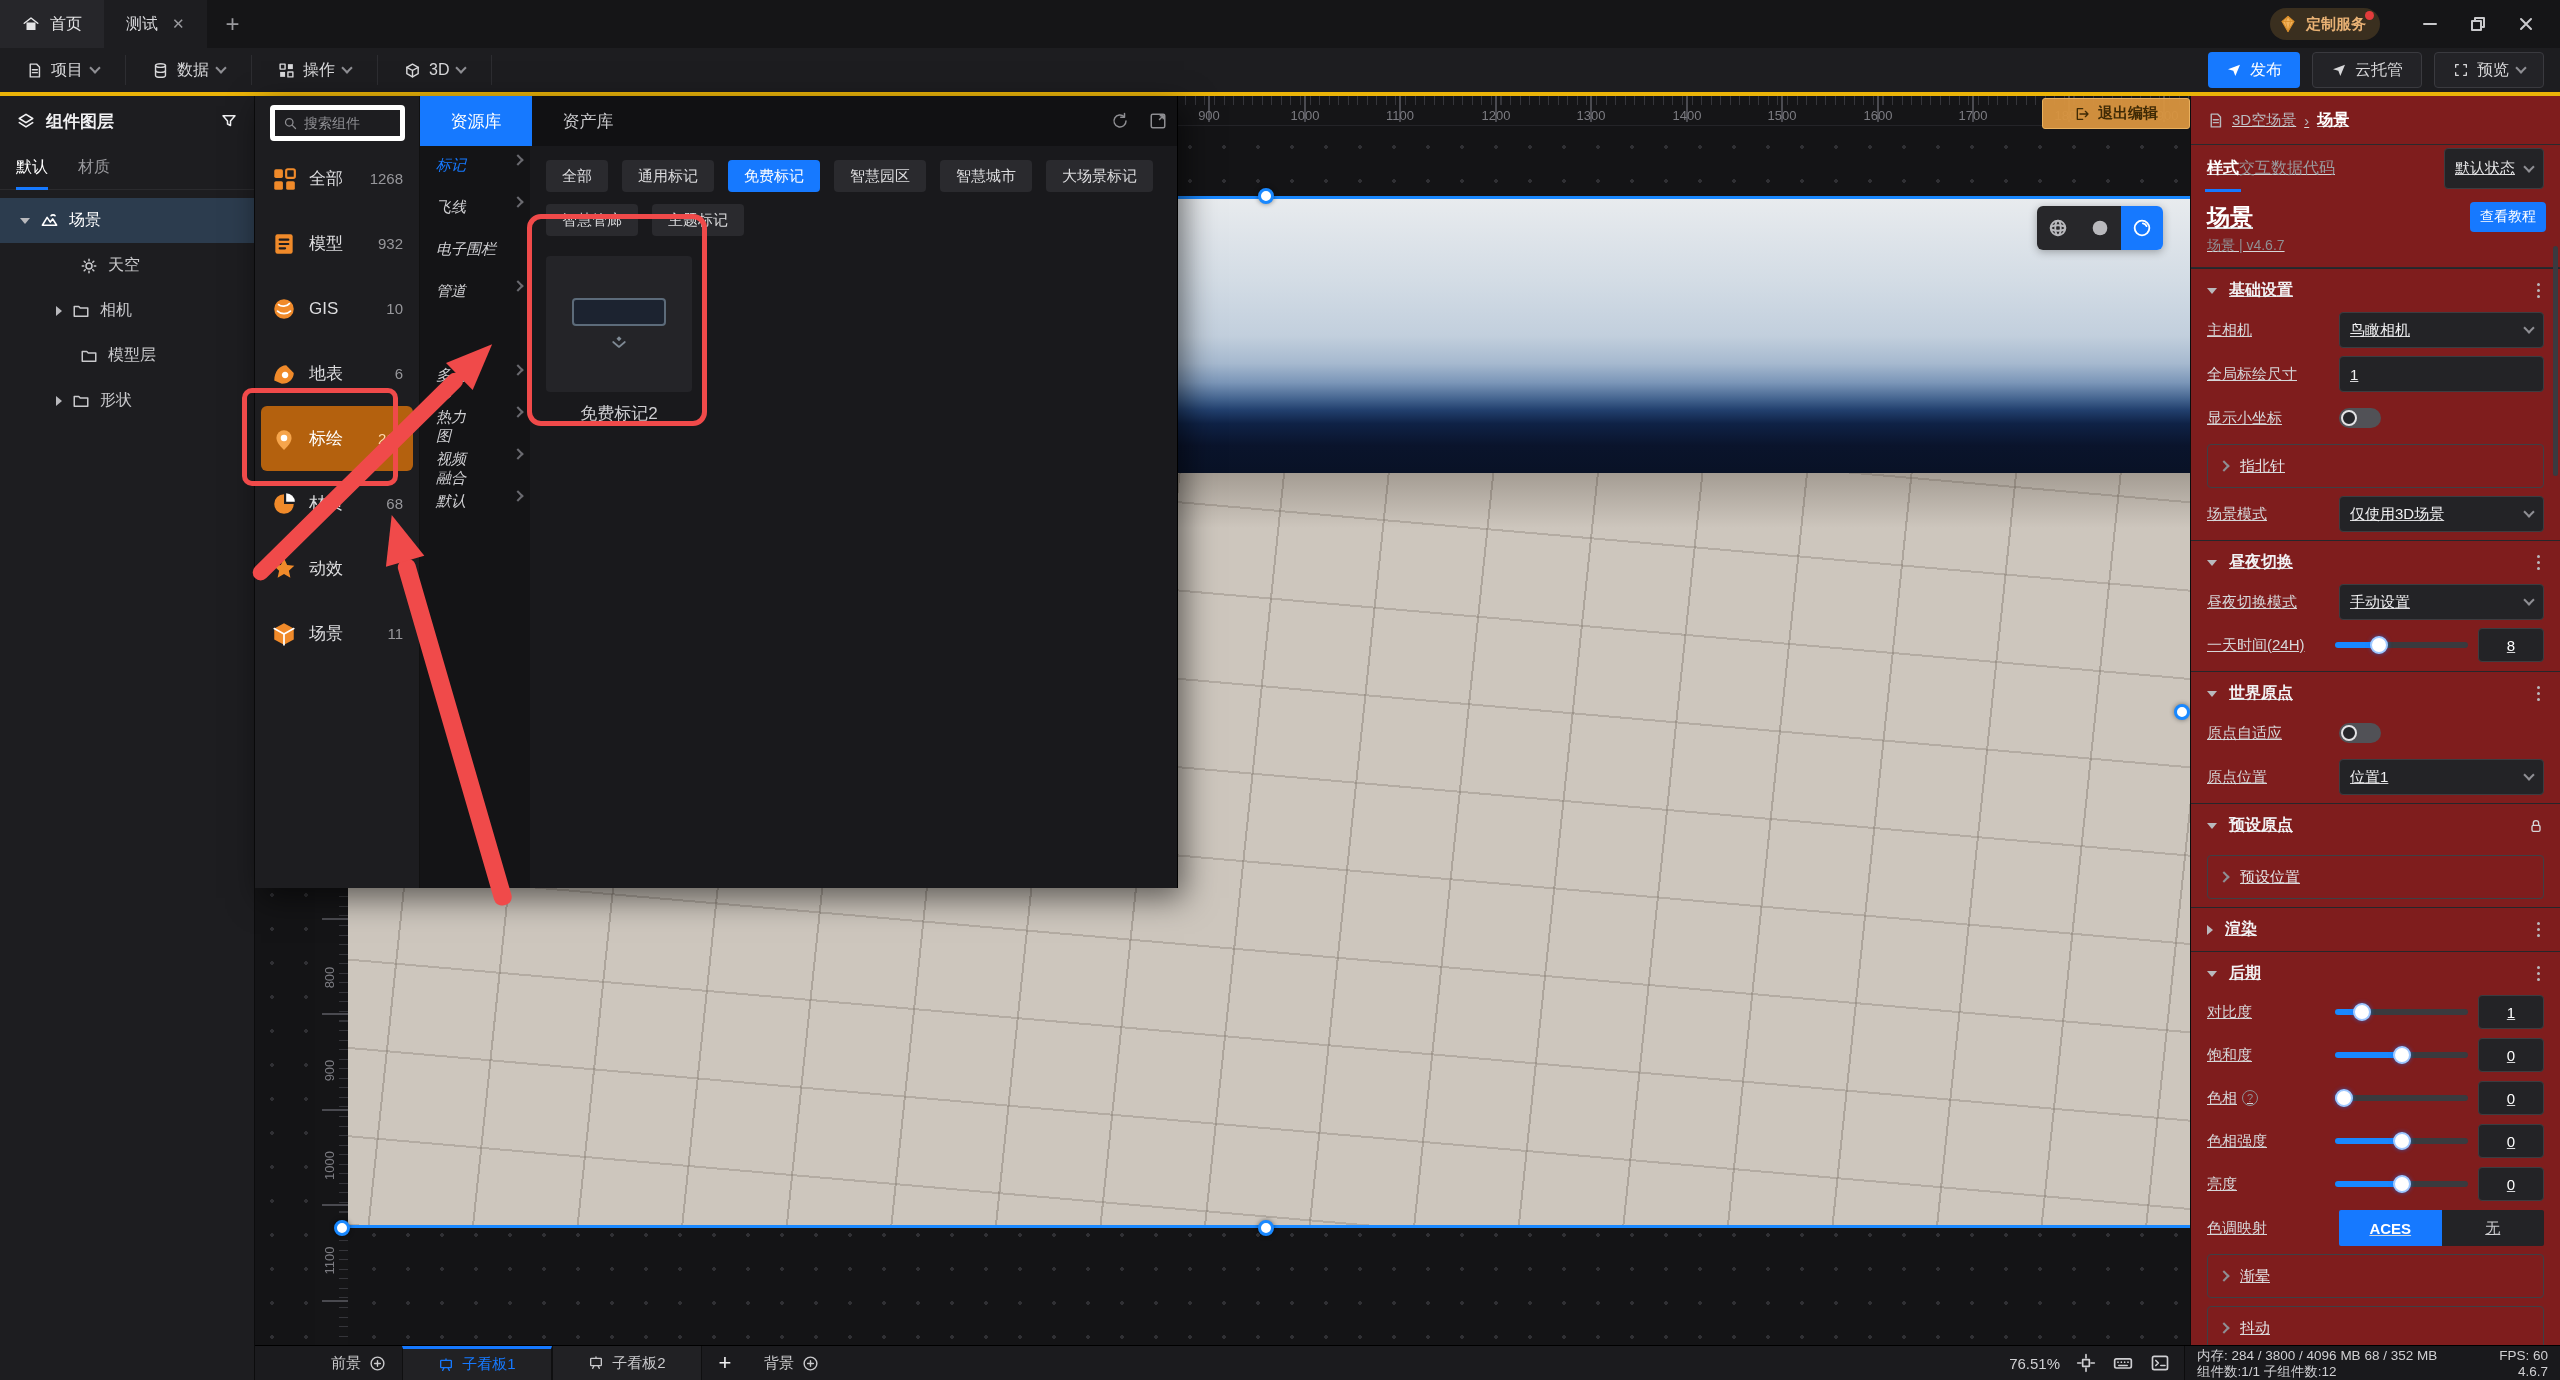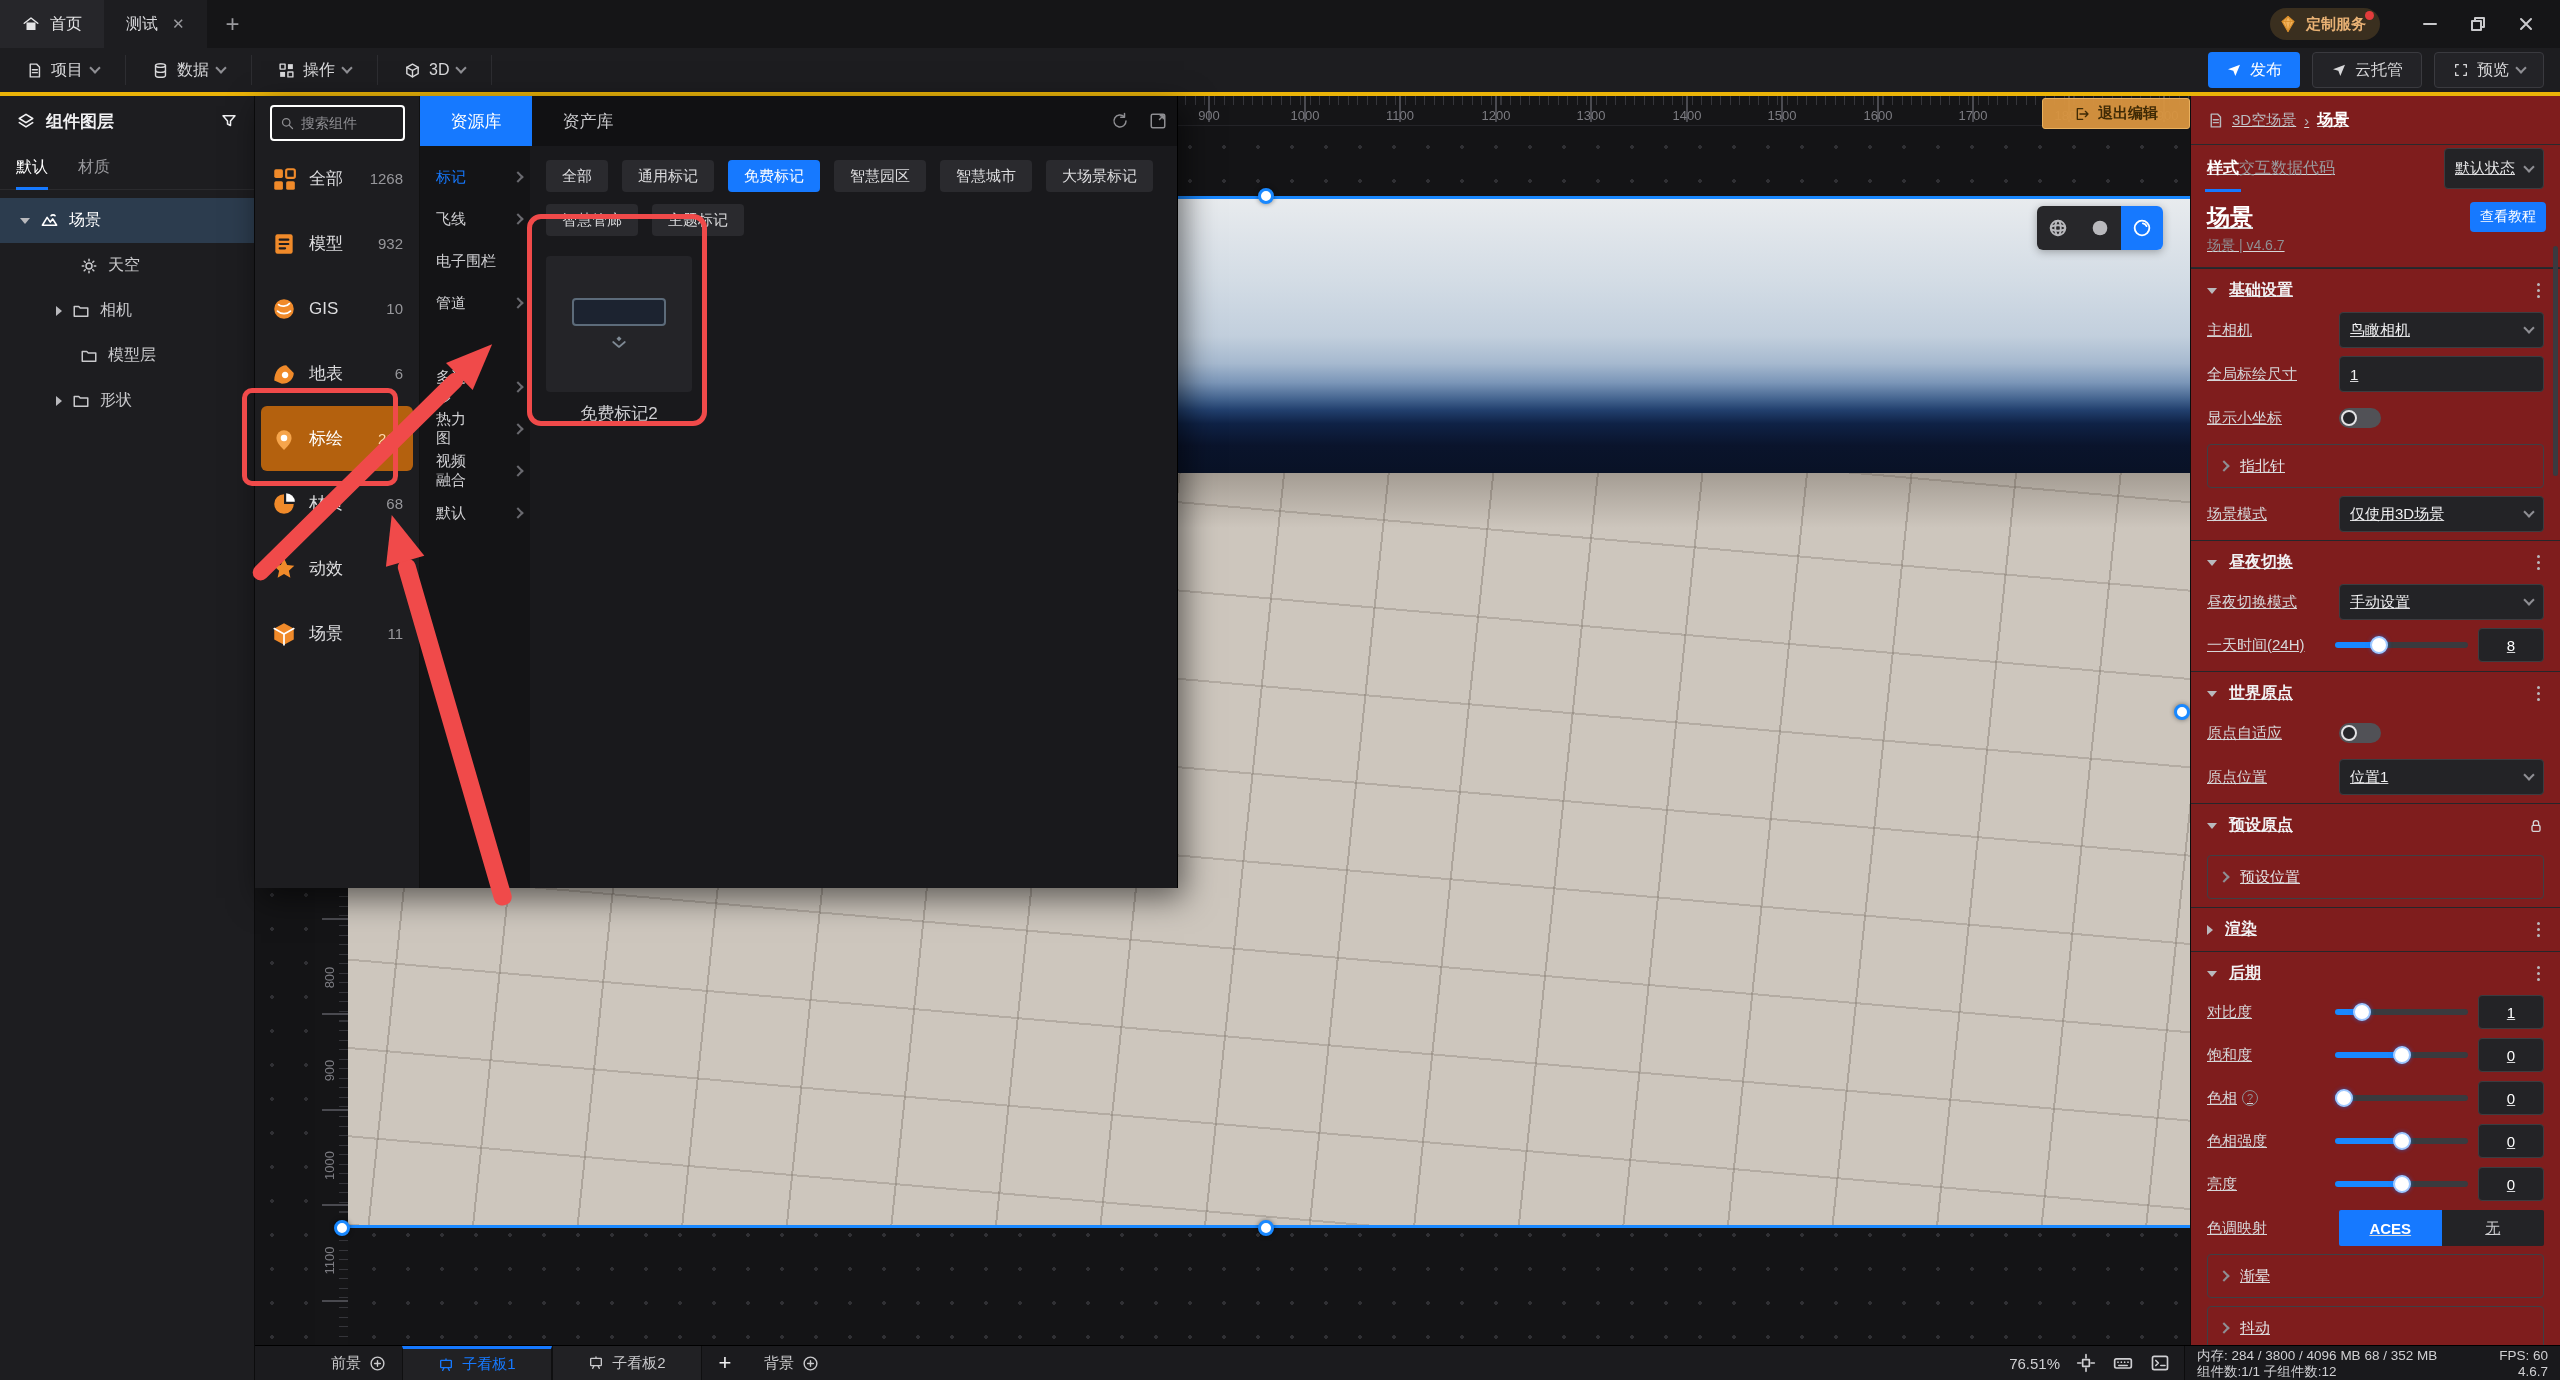--- a/index.html
+++ b/index.html
@@ -73,37 +73,37 @@
   .handle { position:absolute; width:16px; height:16px; border-radius:50%; background:#fff; border:3px solid #1988ff; box-shadow:0 0 5px rgba(0,0,0,.45); z-index:6; }
   .vp-controls { position:absolute; left:1782px; top:110px; display:flex; border-radius:6px; overflow:hidden; z-index:3; box-shadow:0 2px 8px rgba(0,0,0,.3); }
   .vpc { width:42px; height:44px; background:#27272a; display:flex; align-items:center; justify-content:center; color:#b9b9bd; }
   .vpc.active { background:#1679ff; color:#fff; }
   .exit-btn { position:absolute; left:1787px; top:2px; width:148px; height:31px; background:rgba(217,149,63,.95); border:1px solid #eab15e; border-radius:3px;
     display:flex; align-items:center; justify-content:center; gap:8px; color:#3f2a05; font-size:15px; font-weight:bold; z-index:7; }
 
   
   .res-panel { position:absolute; left:255px; top:96px; width:923px; height:792px; background:#19191c; z-index:10; display:flex; box-shadow:6px 10px 30px rgba(0,0,0,.55); border-right:1px solid #000; }
   .rp-left { width:165px; background:#1d1d20; border-right:1px solid #111; position:relative; }
-  .rp-search { position:absolute; left:15px; top:9px; width:135px; height:36px; border:2px solid #ffffff; border-radius:4px; display:flex; align-items:center; gap:6px; padding:0 8px; color:#8e8e92; }
+  .rp-search { position:absolute; left:15px; top:9px; width:135px; height:36px; border:5px solid #ffffff; border-radius:4px; display:flex; align-items:center; gap:6px; padding:0 8px; color:#8e8e92; }
   .rp-search input { background:transparent; border:none; outline:none; color:#c9c9cc; width:86px; font-size:14px; font-family:inherit; }
   .rp-search input::placeholder { color:#8e8e92; }
   .rp-cats { position:absolute; top:50px; left:0; right:0; }
   .cat { height:65px; margin:0 6px; display:flex; align-items:center; gap:12px; padding:0 10px; border-radius:6px; color:#dcdcde; font-size:17px; }
   .cat .cnt { margin-left:auto; color:#97979b; font-size:15px; }
   .cat.sel { background:#b4610e; color:#fff; }
   .cat.sel .cnt { color:#ffd9ad; }
   .rp-right { flex:1; display:flex; flex-direction:column; }
   .rp-head { height:50px; background:#111113; display:flex; align-items:stretch; }
   .rp-tab { display:flex; align-items:center; justify-content:center; width:112px; font-size:17px; color:#c9c9cc; }
   .rp-tab.active { background:#1679ff; color:#fff; }
   .rp-head .sp { flex:1; }
   .rp-hic { width:38px; display:flex; align-items:center; justify-content:center; color:#8e8e92; }
   .rp-body { flex:1; display:flex; }
   .rp-sub { width:110px; background:#141416; padding-top:10px; }
-  .sub-item { height:42px; display:flex; align-items:center; padding:0 8px 0 16px; color:#cfcfd2; font-size:15px; gap:21px; }
+  .sub-item { height:42px; display:flex; padding:0 8px 0 16px; color:#cfcfd2; font-size:15px; gap:21px;font-style:italic; }
   .sub-item .sp { flex:1; }
   .sub-item.active { color:#1679ff; }
   .sub-item .chev { border-color:#6a6a70; }
   .rp-main { flex:1; background:#19191c; padding:14px 16px; }
   .chips { display:flex; gap:14px; flex-wrap:wrap; margin-bottom:12px; }
   .chip { height:32px; padding:0 16px; background:#2a2a2e; border-radius:4px; display:flex; align-items:center; color:#dcdcde; font-size:15px; }
   .chip.active { background:#1679ff; color:#fff; }
   .card { width:146px; margin-top:20px; }
   .thumb { width:146px; height:136px; background:#242428; border-radius:4px; display:flex; flex-direction:column; align-items:center; justify-content:center; gap:8px; }
   .thumb .tag { width:94px; height:28px; border:2px solid #5c6b7a; border-radius:4px; background:#1c2330; }

